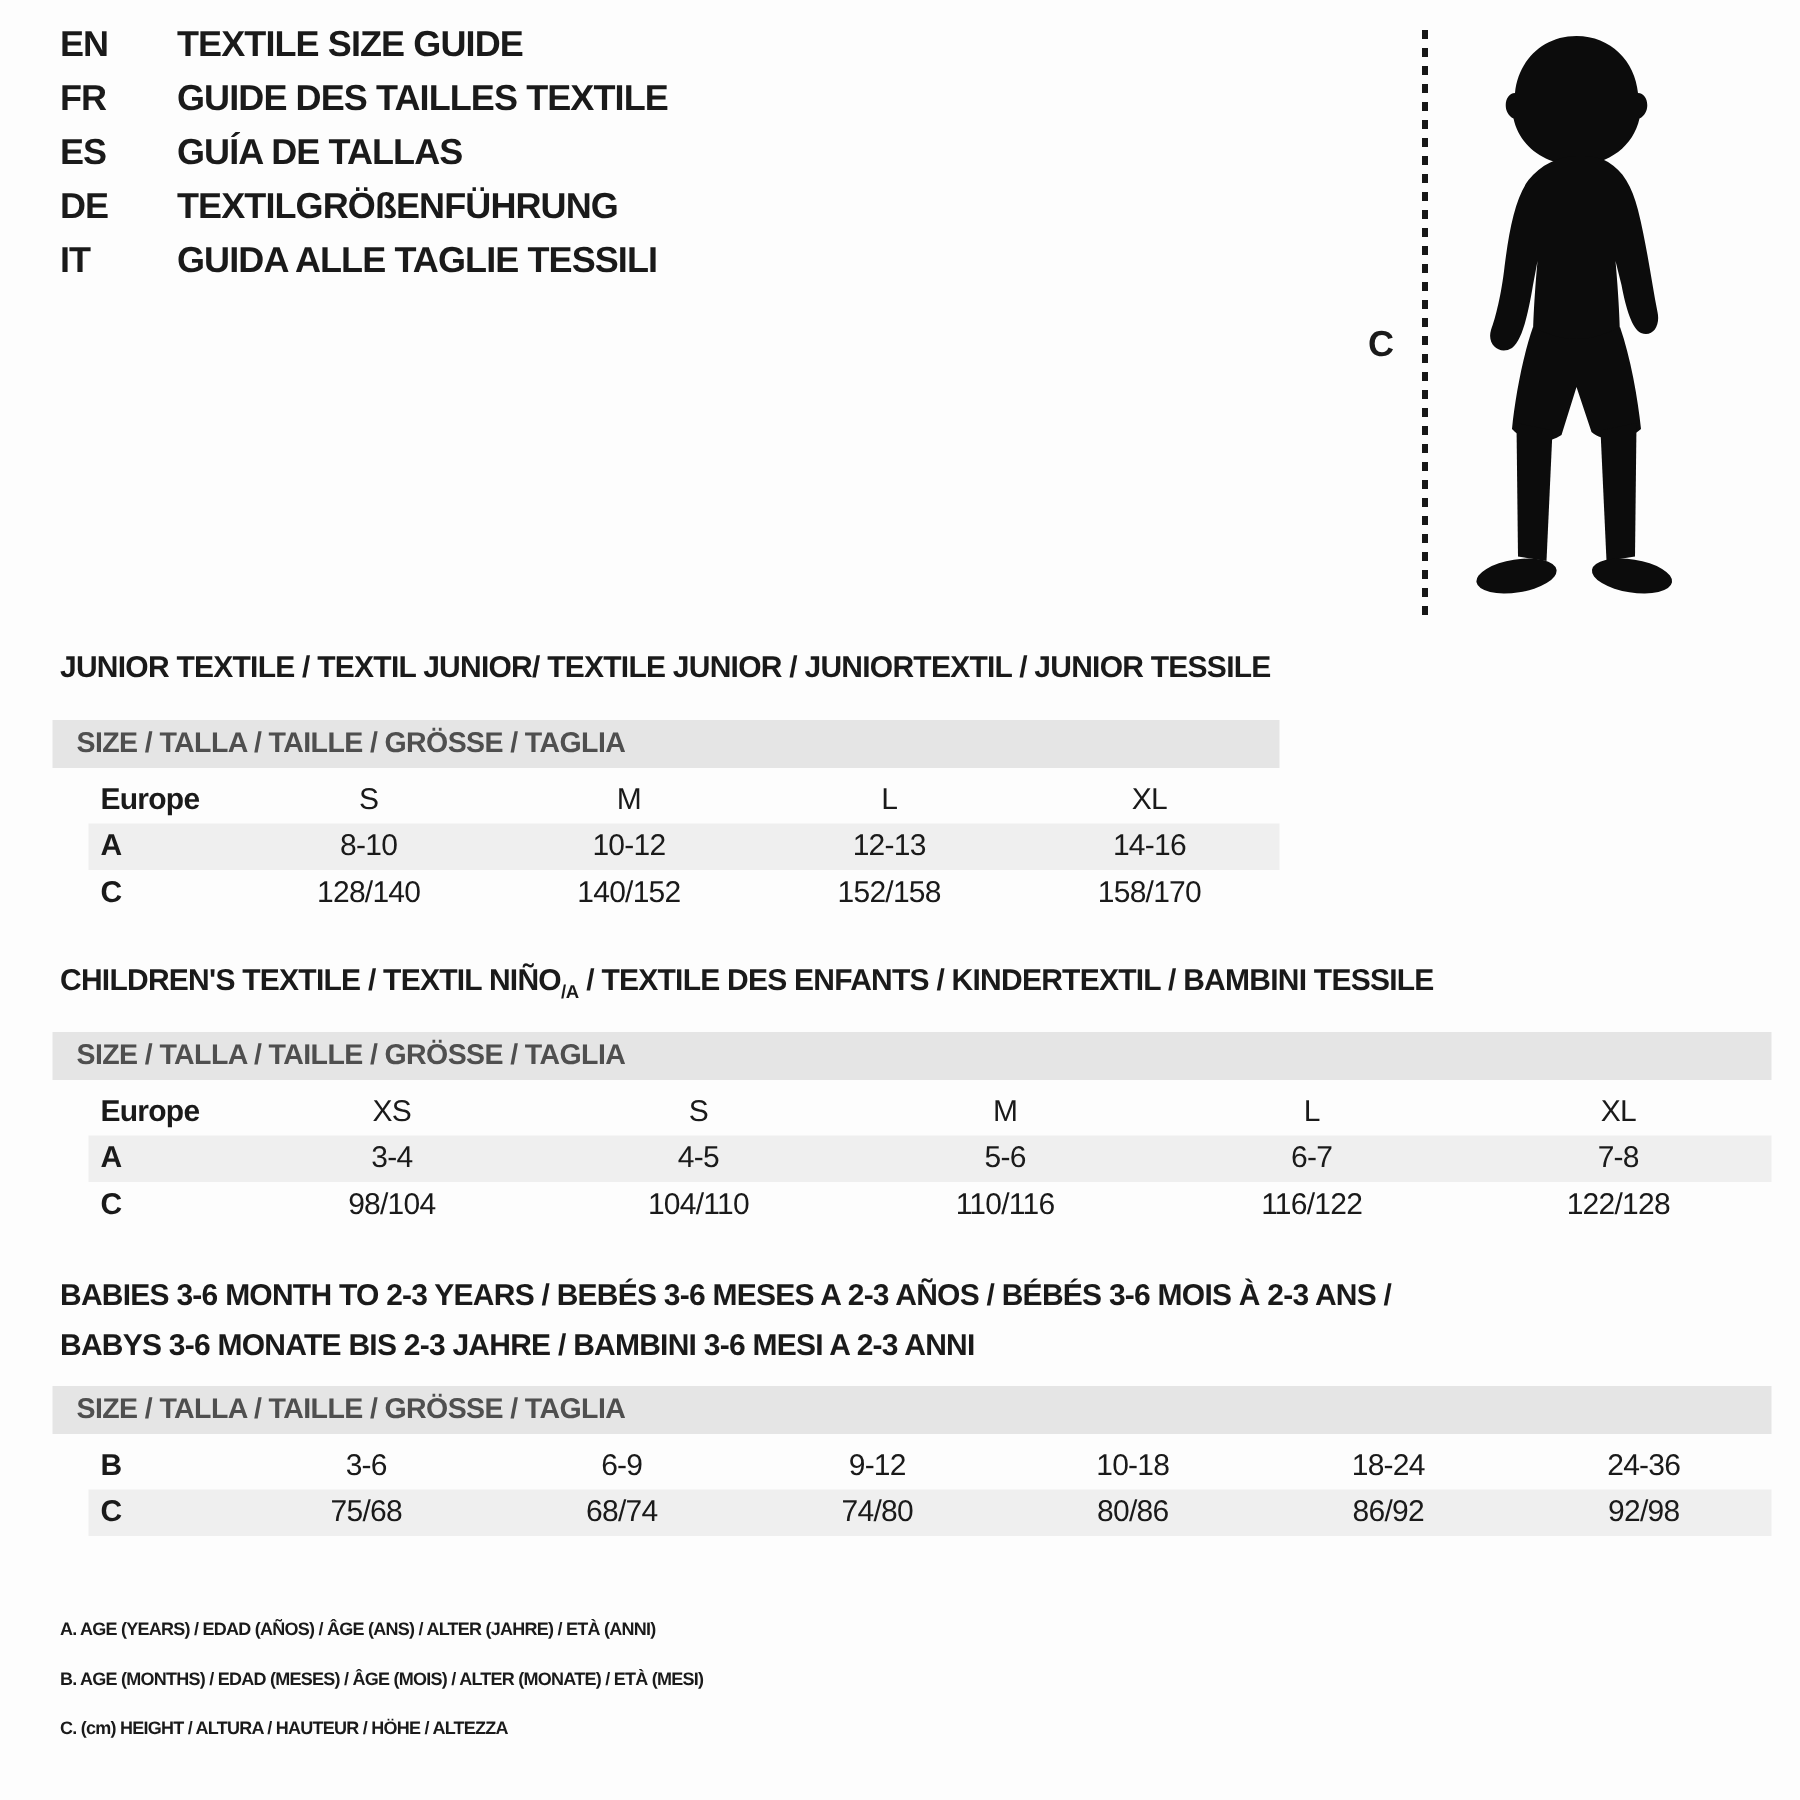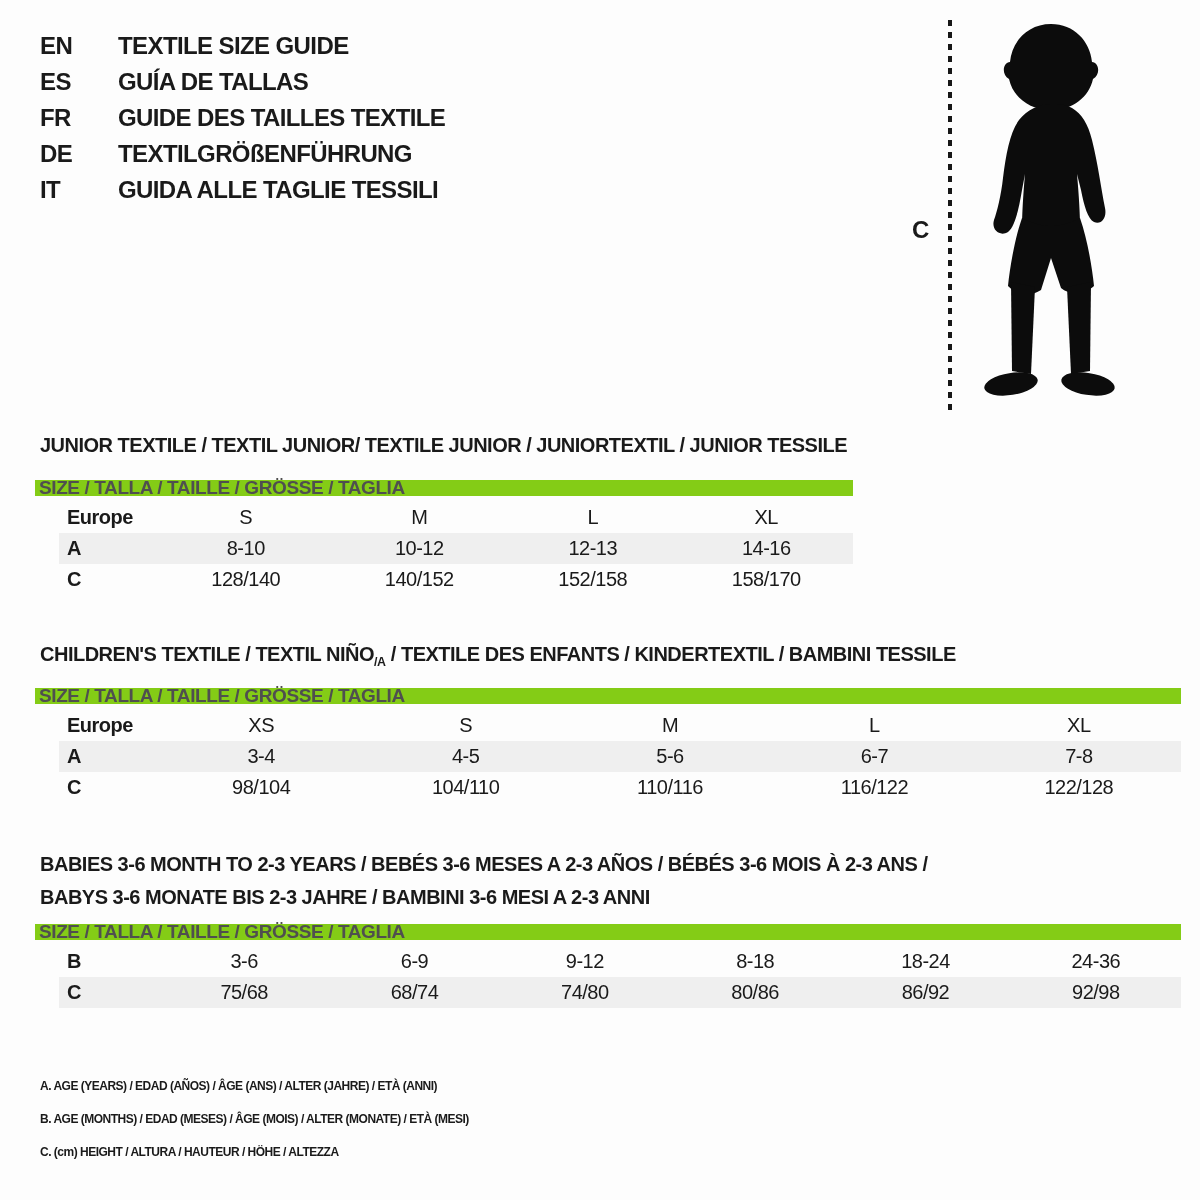--- a/index.html
+++ b/index.html
@@ -14,21 +14,21 @@
     width: 1200px;
     height: 1200px;
     background: #fdfdfd;
     overflow: hidden;
   }
 
   
   .lang-block {
     position: absolute;
     left: 40px;
-    top: 28px;
+    top: 12px;
   }
   .lang-row {
     display: flex;
     height: 36px;
     align-items: center;
     font-weight: 700;
     font-size: 24px;
     letter-spacing: -0.6px;
   }
   .lang-code { width: 78px; }
@@ -70,25 +70,25 @@
   .sec-title .subscript {
     font-size: 0.62em;
     vertical-align: sub;
     letter-spacing: -0.3px;
   }
   .two-line { line-height: 33px; }
 
   
   .size-table { position: absolute; left: 35px; }
   .size-bar {
-    height: 16px;
-    background: #84cc16;
+    height: 32px;
+    background: #e5e5e5;
     display: flex;
     align-items: center;
-    padding-left: 4px;
+    padding-left: 16px;
     box-sizing: border-box;
     font-weight: 700;
     font-size: 19px;
     letter-spacing: -0.4px;
     color: #4f4f4f;
   }
   .trow {
     display: flex;
     height: 31px;
     align-items: center;
@@ -126,26 +126,26 @@
 <body>
 
 <div class="page">
 
   <div class="lang-block">
     <div class="lang-row">
       <span class="lang-code">EN</span>
       <span class="lang-label">TEXTILE SIZE GUIDE</span>
     </div>
     <div class="lang-row">
+      <span class="lang-code">FR</span>
+      <span class="lang-label">GUIDE DES TAILLES TEXTILE</span>
+    </div>
+    <div class="lang-row">
       <span class="lang-code">ES</span>
       <span class="lang-label">GUÍA DE TALLAS</span>
-    </div>
-    <div class="lang-row">
-      <span class="lang-code">FR</span>
-      <span class="lang-label">GUIDE DES TAILLES TEXTILE</span>
     </div>
     <div class="lang-row">
       <span class="lang-code">DE</span>
       <span class="lang-label">TEXTILGRÖßENFÜHRUNG</span>
     </div>
     <div class="lang-row">
       <span class="lang-code">IT</span>
       <span class="lang-label">GUIDA ALLE TAGLIE TESSILI</span>
     </div>
   </div>
@@ -230,21 +230,21 @@
     <span style="display:block">BABIES 3-6 MONTH TO 2-3 YEARS / BEBÉS 3-6 MESES A 2-3 AÑOS / BÉBÉS 3-6 MOIS À 2-3 ANS /</span>
     <span style="display:block">BABYS 3-6 MONATE BIS 2-3 JAHRE / BAMBINI 3-6 MESI A 2-3 ANNI</span>
   </div>
   <div class="size-table" style="top:924px; width:1146px">
     <div class="size-bar">SIZE / TALLA / TAILLE / GRÖSSE / TAGLIA</div>
     <div class="trow first">
       <span class="rlabel">B</span>
       <span class="cell">3-6</span>
       <span class="cell">6-9</span>
       <span class="cell">9-12</span>
-      <span class="cell">8-18</span>
+      <span class="cell">10-18</span>
       <span class="cell">18-24</span>
       <span class="cell">24-36</span>
     </div>
     <div class="trow alt">
       <span class="rlabel">C</span>
       <span class="cell">75/68</span>
       <span class="cell">68/74</span>
       <span class="cell">74/80</span>
       <span class="cell">80/86</span>
       <span class="cell">86/92</span>

